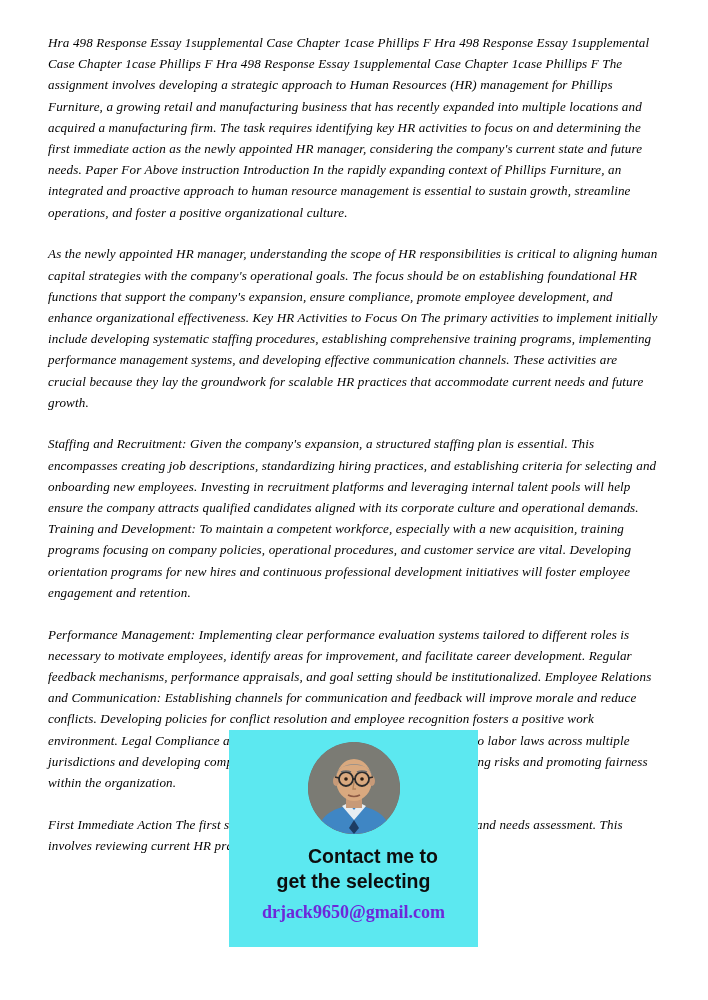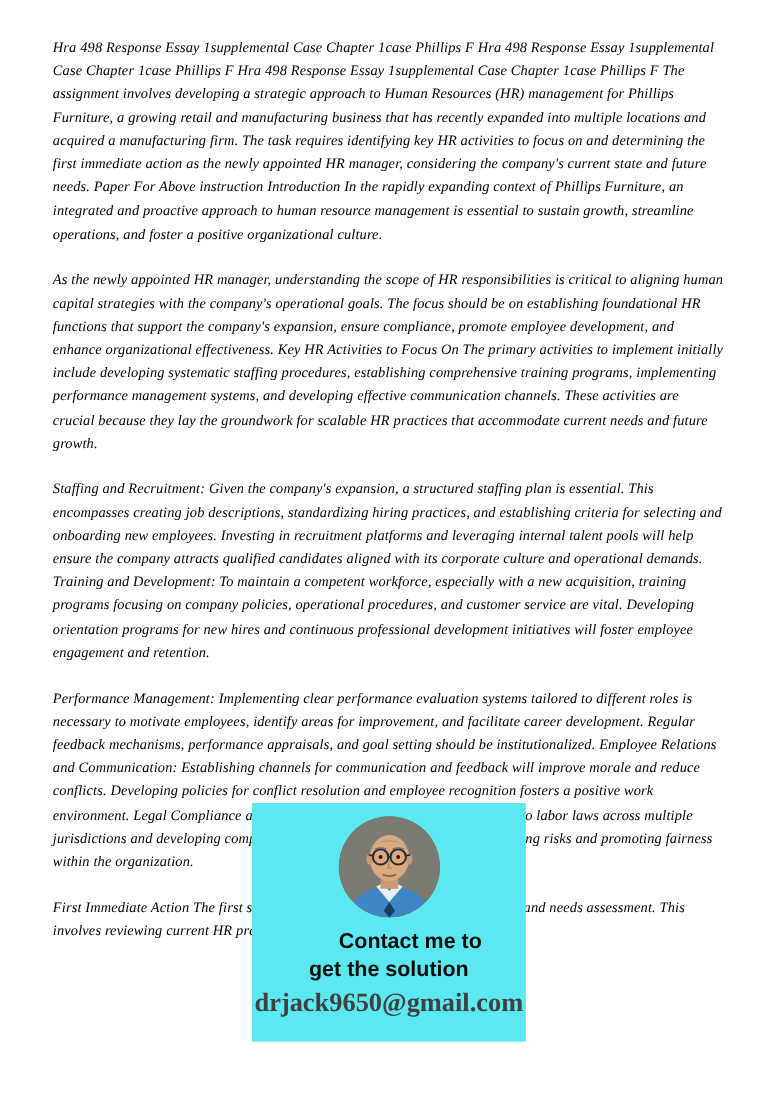--- a/index.html
+++ b/index.html
@@ -76,23 +76,23 @@
     text-align: center;
     width: 100%;
   }
   .overlay-line.first {
     margin-top: 10px;
     padding-left: 39px;
   }
   .overlay-email {
     font-family: "Liberation Serif", serif;
     font-weight: bold;
-    font-size: 24px;
+    font-size: 18px;
     line-height: 24px;
-    color: #404040;
+    color: #6d28d9;
     text-align: center;
     width: 100%;
     margin-top: 6px;
   }
 </style>
 </head>
 <body>
 
 <div class="page">
 
@@ -142,17 +142,17 @@
           <path d="M33 30 Q38 28 43 30" stroke="#6f6f6f" stroke-width="1.6" fill="none"></path>
           <path d="M49 30 Q54 28 59 30" stroke="#6f6f6f" stroke-width="1.6" fill="none"></path>
 
           <path d="M46 40 L45 47 L48 47" stroke="#b2855f" stroke-width="1.4" fill="none"></path>
 
           <path d="M40 53 Q46 56 52 53" stroke="#8d5a44" stroke-width="1.6" fill="none"></path>
         </g>
       </svg>
     </div>
     <div class="overlay-line first">Contact me to</div>
-    <div class="overlay-line">get the solution</div>
+    <div class="overlay-line">get the selecting</div>
     <div class="overlay-email">drjack9650@gmail.com</div>
   </div>
 
 </div>
 
 </body></html>

